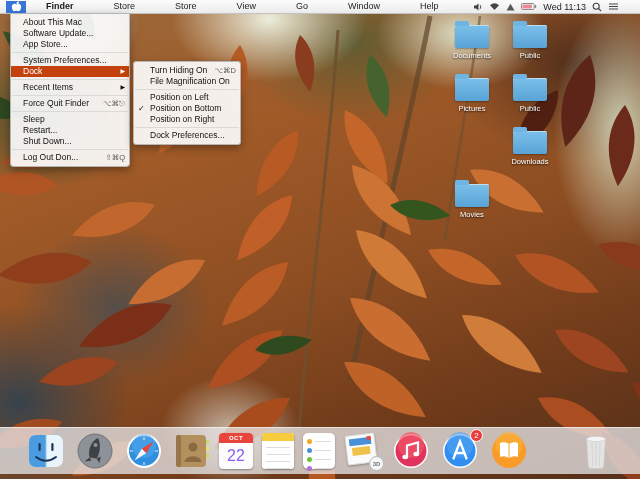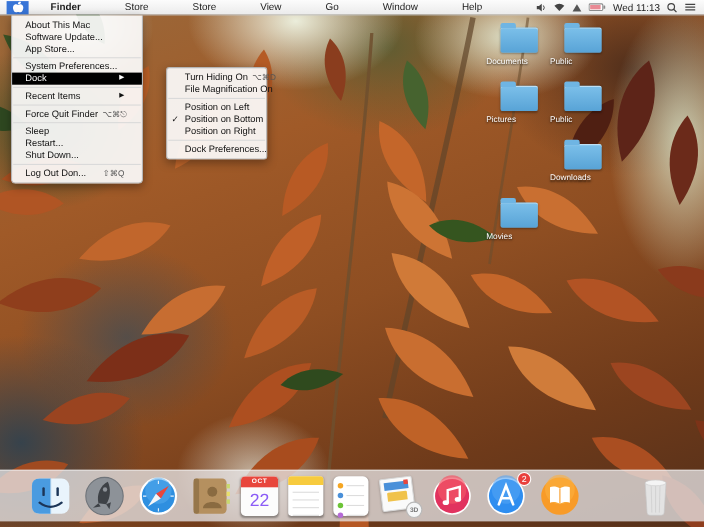--- a/index.html
+++ b/index.html
@@ -24,41 +24,41 @@
   }
   .wallpaper svg { position:absolute; inset:0; }
 
   
   .menubar { position:absolute; top:0; left:0; right:0; height:14px; z-index:6;
     background:linear-gradient(#fcfcfc,#ebebeb); border-bottom:1px solid #c2c2c2;
     display:flex; align-items:center; font-size:9px; color:#1c1c1c; }
   .mb-item { padding:0 20px; height:14px; line-height:13px; white-space:nowrap; }
   .mb-apple { width:20px; margin-left:6px; background:#3875d7; display:flex; align-items:center; justify-content:center; }
   .mb-finder { font-weight:bold; }
-  .mb-right { margin-left:auto; display:flex; align-items:center; gap:6px; padding-right:7px; }
+  .mb-right { margin-left:auto; display:flex; align-items:center; gap:6px; padding-right:21px; }
   .mb-right .ico { display:flex; align-items:center; }
   .mb-clock { font-size:9px; }
 
   
   .menu-panel { position:absolute; z-index:10; background:rgba(252,252,252,.92);
     border:1px solid #b5b5b5; box-shadow:0 3px 9px rgba(0,0,0,.35);
     font-size:8.5px; color:#111; padding:3px 0; }
   .apple-menu { left:10px; top:14px; width:120px; border-top:none; border-radius:0 0 4px 4px; }
-  .dock-submenu { left:151px; top:61px; width:92px; border-radius:3px; }
-  .mi { height:11px; line-height:11px; padding:0 16px 0 12px; display:flex; align-items:center; white-space:nowrap; }
+  .dock-submenu { left:133px; top:61px; width:108px; border-radius:3px; }
+  .mi { height:11px; line-height:11px; padding:0 4px 0 12px; display:flex; align-items:center; white-space:nowrap; }
   .mi .lbl { flex:1; }
   .mi .shortcut { color:#555; font-size:7.5px; margin-left:4px; }
   .mi .arrow { font-size:6px; margin-left:4px; }
-  .mi.hl { background:#000000; color:#fff; }
+  .mi.hl { background:#c2410c; color:#fff; }
   .sep { height:1px; background:#dadada; margin:2px 1px; }
   .smi { padding-left:16px; position:relative; }
   .smi .check { position:absolute; left:4px; font-size:8px; }
 
   
-  .desk-icon { position:absolute; width:60px; text-align:left; z-index:2; cursor:default; }
+  .desk-icon { position:absolute; width:60px; text-align:center; z-index:2; cursor:default; }
   .folder { width:34px; height:23px; margin:5px auto 0; position:relative; border-radius:2px;
     background:linear-gradient(180deg,#7cc0ea,#58a3d6);
     box-shadow:inset 0 1px 0 rgba(255,255,255,.5), 0 1px 2px rgba(0,0,0,.3); }
   .folder::before { content:""; position:absolute; top:-4px; left:0; width:14px; height:5px;
     background:#6fb5e3; border-radius:2px 2px 0 0; }
   .flabel { margin-top:3px; font-size:7.5px; color:#fff; text-shadow:0 1px 2px rgba(0,0,0,.85); }
   .p-a1{left:442px;top:20px;} .p-b1{left:500px;top:20px;}
   .p-a2{left:442px;top:73px;} .p-b2{left:500px;top:73px;}
   .p-a3{left:442px;top:126px;} .p-b3{left:500px;top:126px;}
   .p-a4{left:442px;top:179px;}

